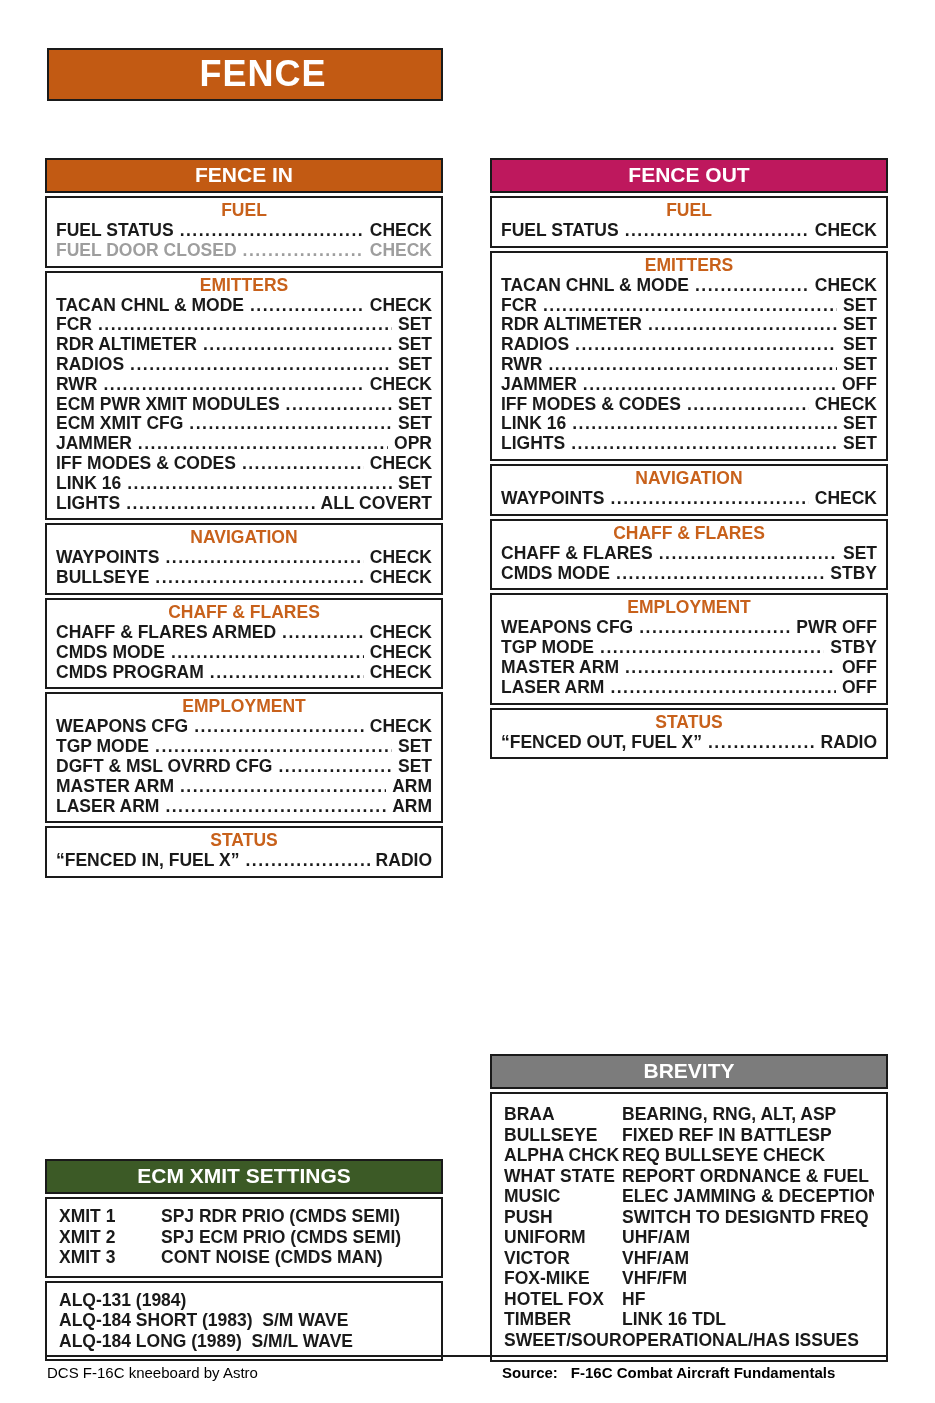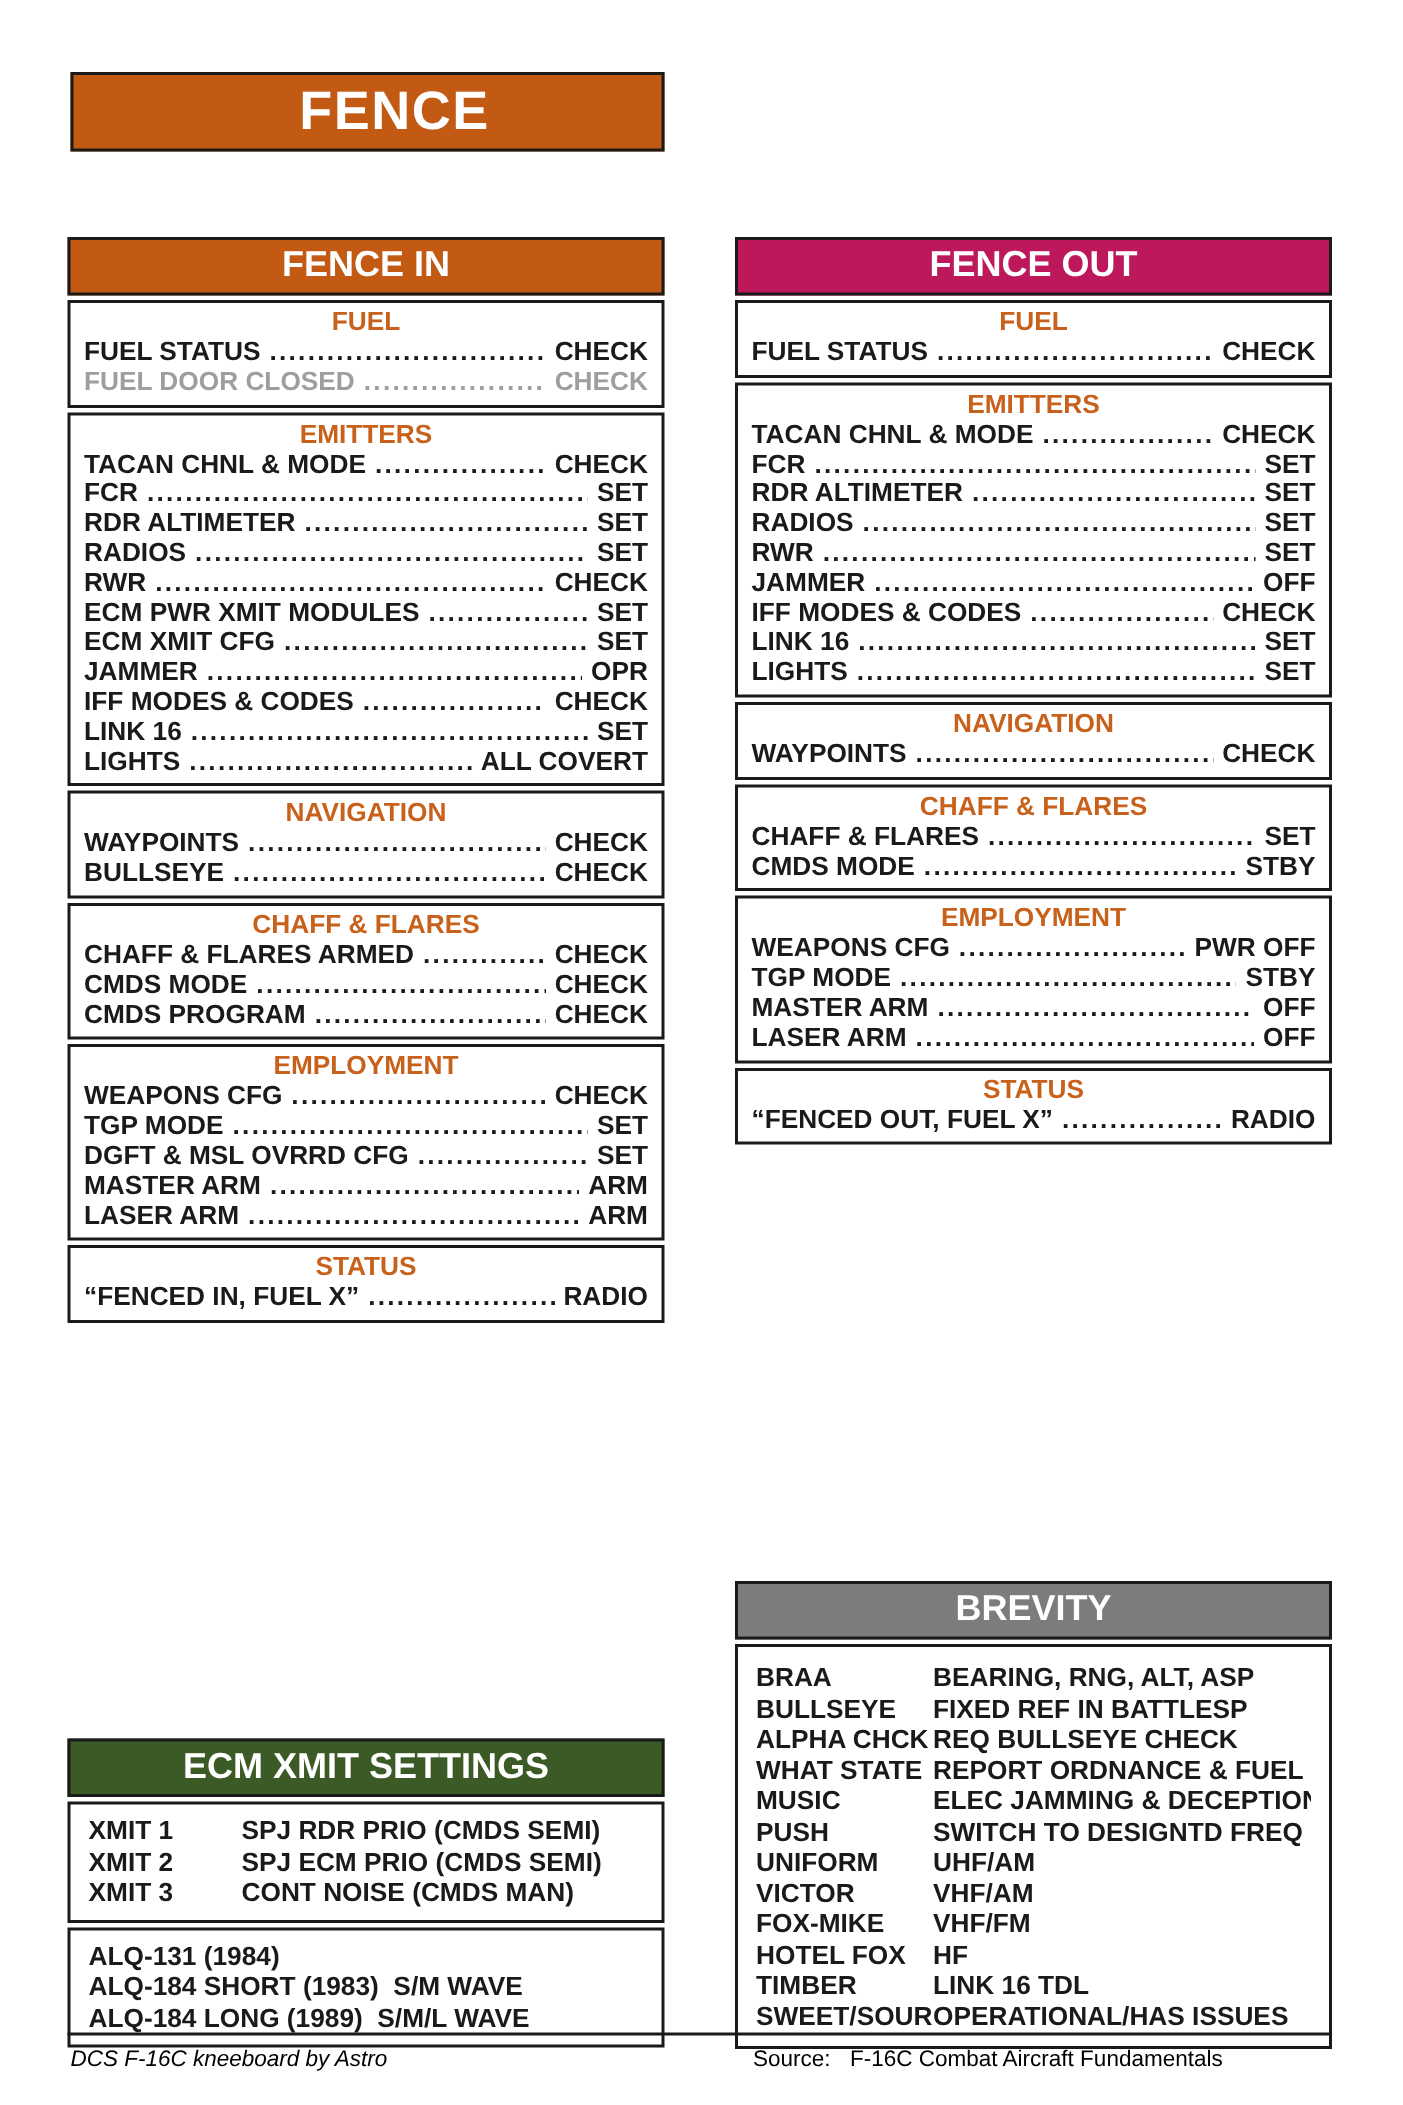--- a/index.html
+++ b/index.html
@@ -17,21 +17,21 @@
     background:var(--orange);border:2px solid var(--border);
     color:#fff;font-weight:bold;font-size:36px;line-height:48px;
     text-align:center;letter-spacing:1px;padding-left:36px;
   }
   .panel{position:absolute;width:398px;}
   #fence-in{left:45px;top:158px;}
   #fence-out{left:490px;top:158px;}
   #ecm{left:45px;top:1159px;}
   #brevity{left:490px;top:1054px;}
   .panel-header{
-    border:2px solid var(--border);color:#fff;font-weight:bold;font-size:24px;
+    border:2px solid var(--border);color:#fff;font-weight:bold;font-size:21px;
     text-align:center;padding:3px 0 4px;
   }
   .section{
     border:2px solid var(--border);margin-top:3px;background:#fff;
     padding:1px 9px 5px;
   }
   .section.plain{padding:7px 12px 8px;}
   .section-title{
     text-align:center;color:var(--orange-text);font-weight:bold;
     font-size:17.5px;line-height:22px;
@@ -48,22 +48,22 @@
   .pair-row{display:flex;font-weight:bold;font-size:17.5px;line-height:20.5px;white-space:pre;}
   .pair-row .term{flex:0 0 auto;}
   #ecm .pair-row .term{width:102px;}
   #brevity .pair-row .term{width:118px;}
   .pair-row .desc{flex:1 1 auto;overflow:hidden;}
   .text-row{font-weight:bold;font-size:17.5px;line-height:20.5px;white-space:pre;}
   .footer{
     position:absolute;left:45px;top:1355px;width:843px;height:40px;
     border-top:2px solid var(--border);font-size:15px;color:#000;
   }
-  .footer .credit{position:absolute;left:2px;top:7px;font-style:italic;}
-  .footer .source{position:absolute;left:457px;top:7px;}
+  .footer .credit{position:absolute;left:2px;top:7px;}
+  .footer .source{position:absolute;left:457px;top:7px;font-weight:bold;}
   .footer .source .src-label{margin-right:13px;}
 </style>
 </head>
 <body>
 
 <div class="title-box">FENCE</div>
 
 <div class="panel" id="fence-in">
     <div class="panel-header" style="background: rgb(194, 90, 19);">FENCE IN</div>
     <div class="section">

